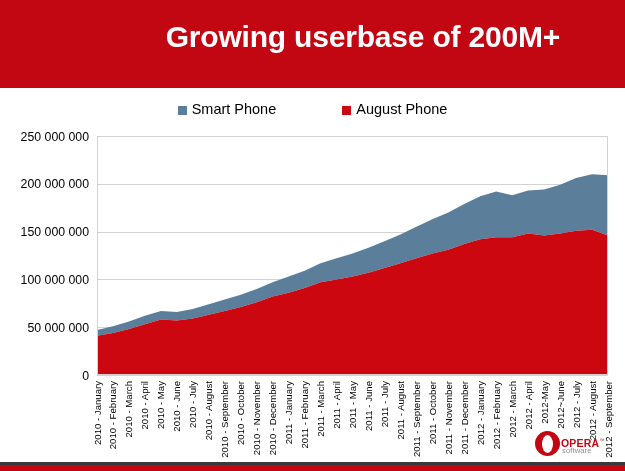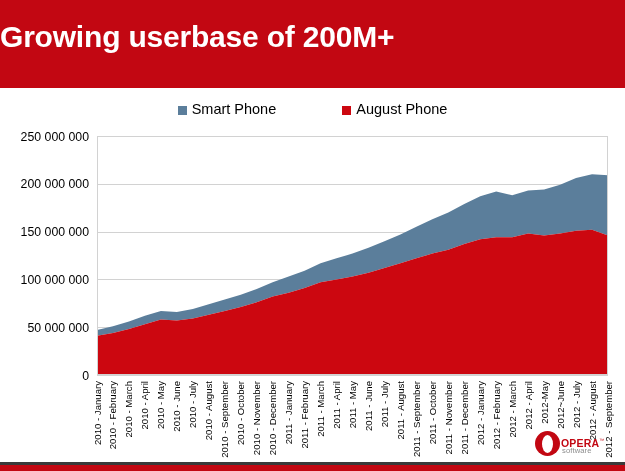--- a/index.html
+++ b/index.html
@@ -27,21 +27,21 @@
     top: 0;
     width: 625px;
     height: 88px;
     background: #C20712;
   }
   #header-title {
     position: absolute;
     left: 0;
     top: 17px;
     width: 560px;
-    text-align: left;
+    text-align: right;
     color: #ffffff;
     font-size: 30px;
     font-weight: bold;
     letter-spacing: -0.2px;
     line-height: 40px;
     white-space: nowrap;
   }
 
   
   #legend {

